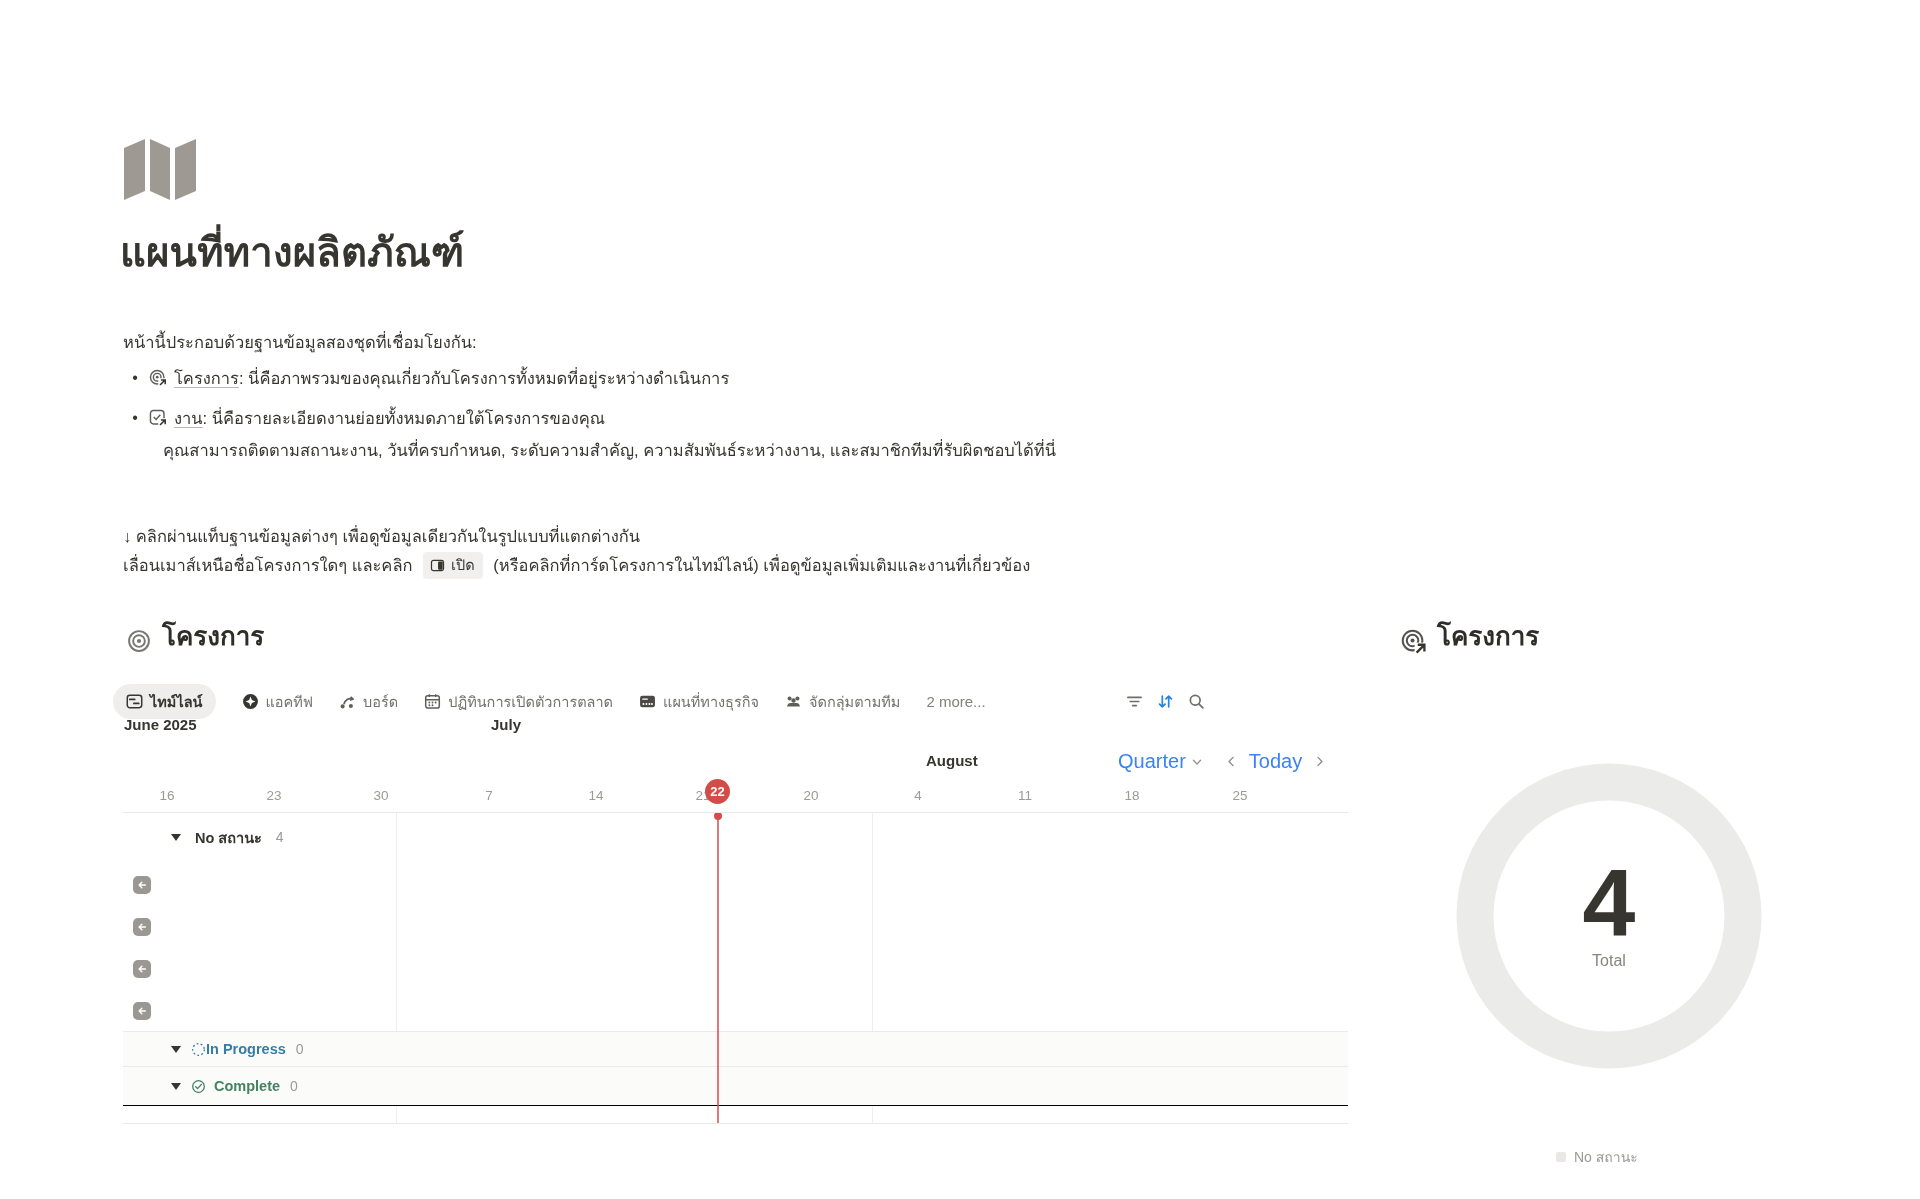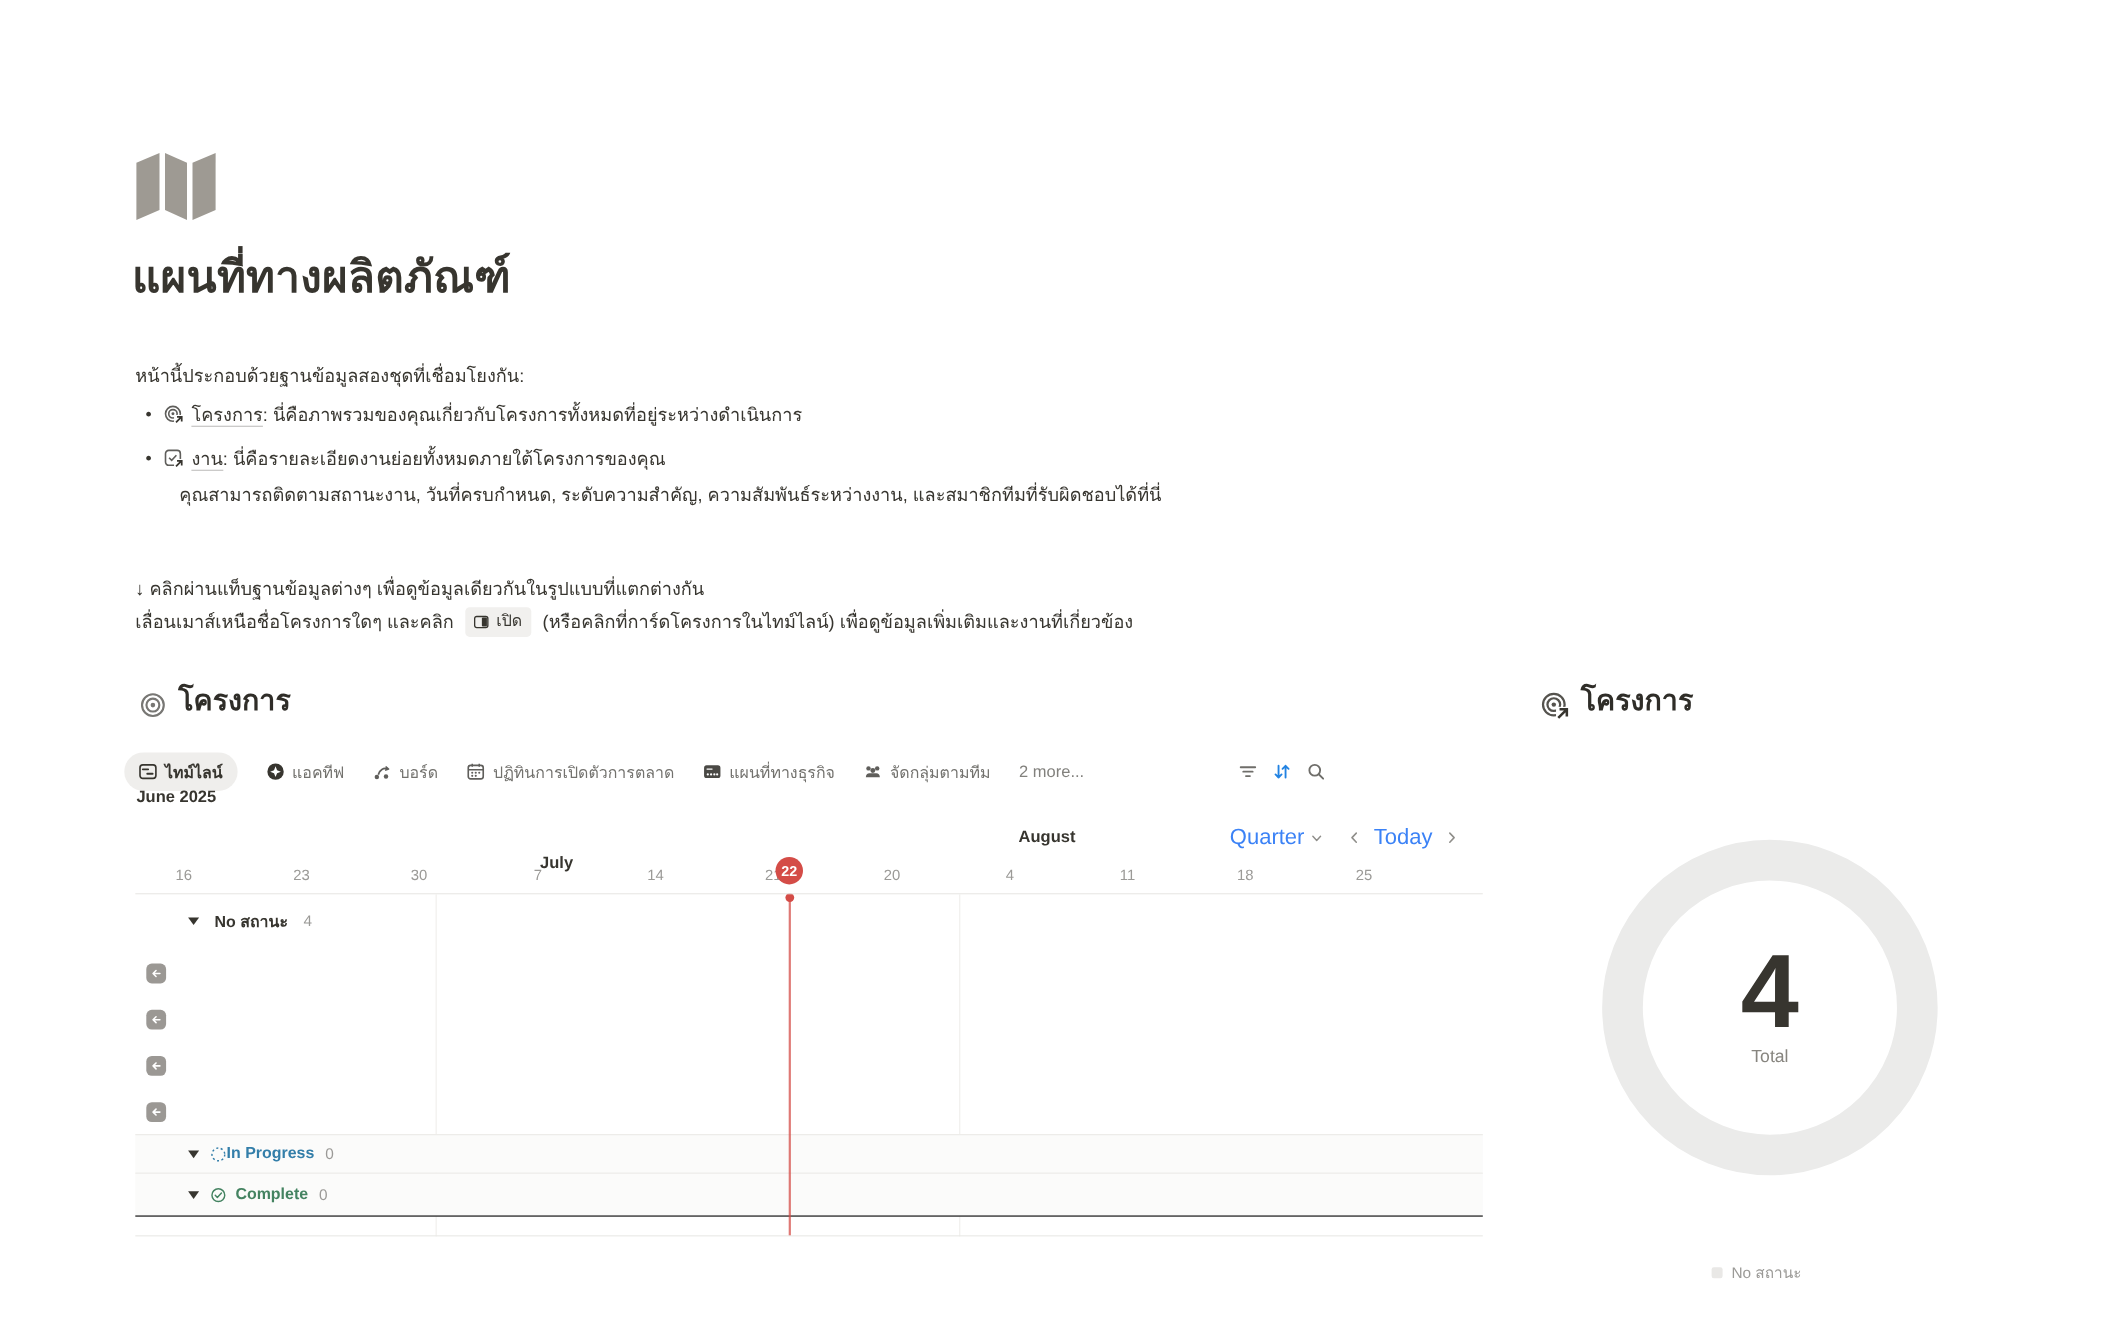--- a/index.html
+++ b/index.html
@@ -182,21 +182,21 @@
       <path d="M5 3 v10 M2.4 10.4 L5 13 L7.6 10.4" fill="none" stroke="#2383e2" stroke-width="1.6" stroke-linecap="round" stroke-linejoin="round"></path>
       <path d="M11 13 v-10 M8.4 5.6 L11 3 L13.6 5.6" fill="none" stroke="#2383e2" stroke-width="1.6" stroke-linecap="round" stroke-linejoin="round"></path>
     </svg>
     <svg width="17" height="17" viewBox="0 0 16 16">
       <circle cx="6.8" cy="6.8" r="4.6" fill="none" stroke="#6f6e6a" stroke-width="1.6"></circle>
       <path d="M10.2 10.2 L14 14" stroke="#6f6e6a" stroke-width="1.6" stroke-linecap="round"></path>
     </svg>
   </div>
 
   <div class="abs month" style="left:124px;top:716px;">June 2025</div>
-  <div class="abs month" style="left:491px;top:776px;">July</div>
+  <div class="abs month" style="left:491px;top:716px;">July</div>
   <div class="abs month" style="left:926px;top:752px;">August</div>
 
   <div class="abs tl-controls" style="left:1118px;top:750px;">
     <span style="display:flex;align-items:center;gap:4px;cursor:pointer;">
       <span>Quarter</span>
       <svg width="14" height="14" viewBox="0 0 16 16">
         <path d="M4 6 L8 10.4 L12 6" fill="none" stroke="#8f8e8a" stroke-width="1.5" stroke-linecap="round" stroke-linejoin="round"></path>
       </svg>
     </span>
     <svg width="15" height="15" viewBox="0 0 16 16" style="margin-left:10px;cursor:pointer;">

